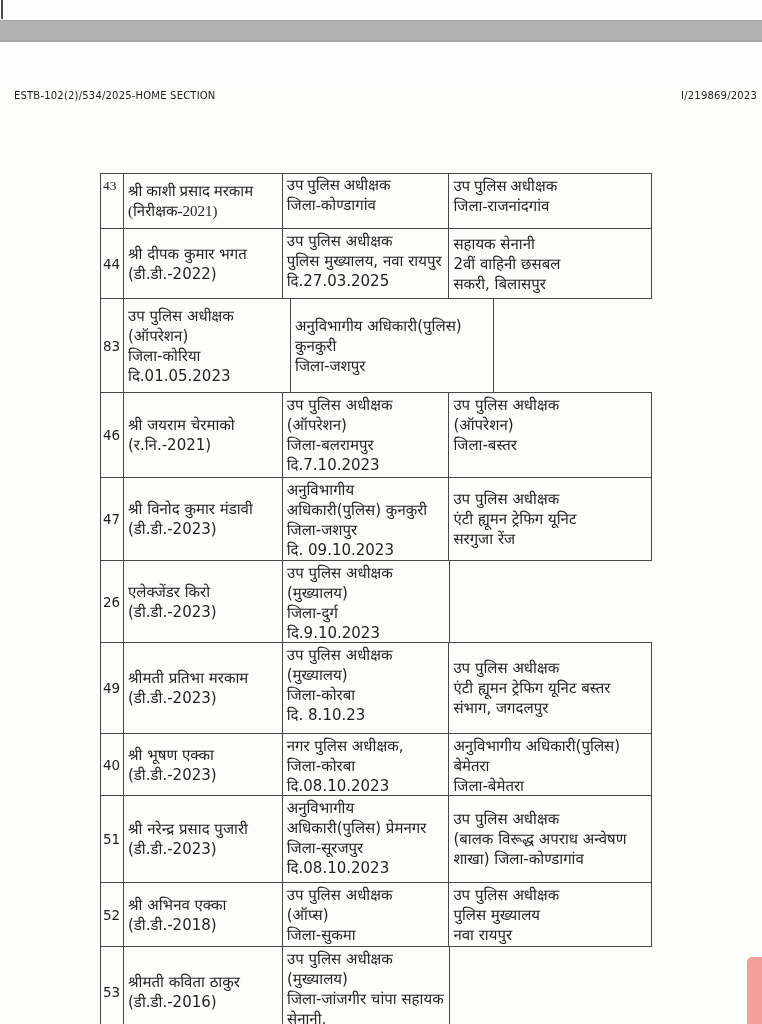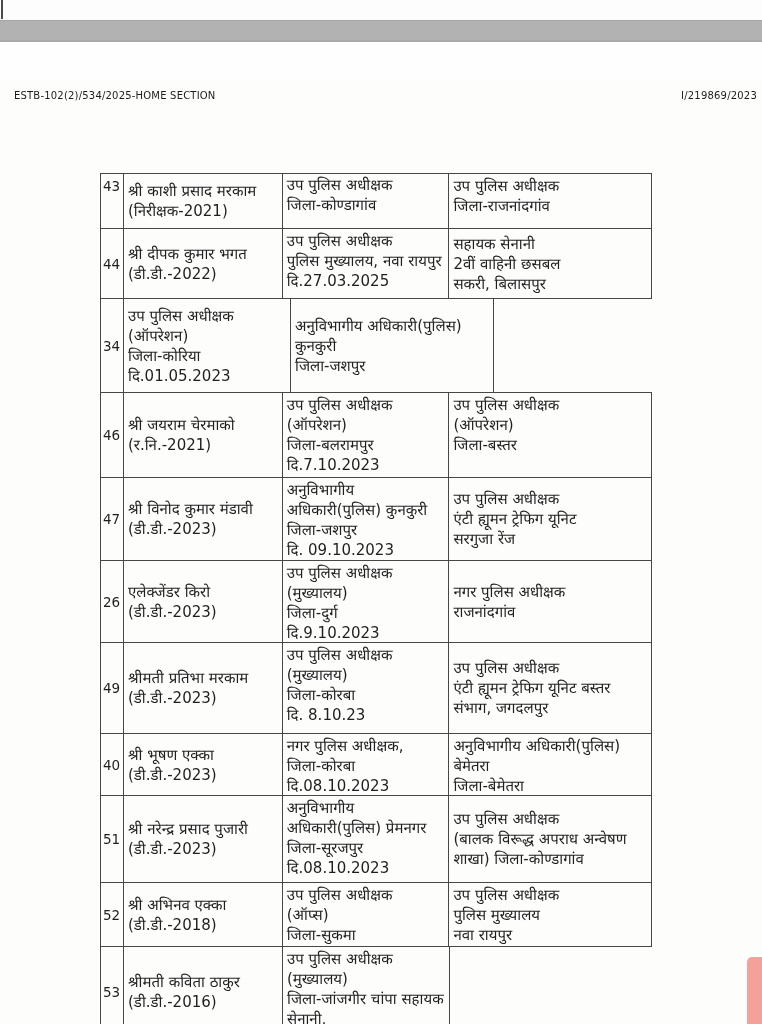--- a/index.html
+++ b/index.html
@@ -42,21 +42,21 @@
   .c.no{width:23px;padding:1px 1px 1px 2px;font-size:13.5px;align-items:center;}
   .c.name{width:159px;}
   .c.from{width:167px;}
   .c.to{width:203px;}
   .h55{height:55px;} .h70{height:70px;} .h94{height:94px;} .h85{height:85px;}
   .h83{height:83px;} .h82{height:82px;} .h91{height:91px;} .h62{height:62px;}
   .h87{height:87px;} .h64{height:64px;} .h90{height:90px;} .h60{height:60px;}
   
   .c.from.top43{display:block;padding-top:1px;}
   .c.from.top43 .ovf{display:block;position:relative;z-index:2;}
-  .row.r43{overflow:visible;}
+  .row.r43{overflow:visible;font-family:Liberation Serif, serif;}
   .c.topalign{align-items:flex-start;padding-top:2px;}
 
   .scroll-thumb{
     position:absolute;right:-5px;top:957px;width:20px;height:80px;
     background:#f5a19b;border-radius:5px;
   }
 </style>
 </head>
 <body>
 
@@ -90,21 +90,21 @@
 (डी.डी.-2022)</div>
       <div class="c from topalign">उप पुलिस अधीक्षक
 पुलिस मुख्यालय, नवा रायपुर
 दि.27.03.2025</div>
       <div class="c to">सहायक सेनानी
 2वीं वाहिनी छसबल
 सकरी, बिलासपुर</div>
     </div>
 
     <div class="row h94">
-      <div class="c no">34</div>
+      <div class="c no">83</div>
       <div class="c from">उप पुलिस अधीक्षक
 (ऑपरेशन)
 जिला-कोरिया
 दि.01.05.2023</div>
       <div class="c to">अनुविभागीय अधिकारी(पुलिस)
 कुनकुरी
 जिला-जशपुर</div>
     </div>
 
     <div class="row h85">
@@ -134,22 +134,20 @@
     </div>
 
     <div class="row h82">
       <div class="c no">26</div>
       <div class="c name">एलेक्जेंडर किरो
 (डी.डी.-2023)</div>
       <div class="c from topalign">उप पुलिस अधीक्षक
 (मुख्यालय)
 जिला-दुर्ग
 दि.9.10.2023</div>
-      <div class="c to">नगर पुलिस अधीक्षक
-राजनांदगांव</div>
     </div>
 
     <div class="row h91">
       <div class="c no">49</div>
       <div class="c name">श्रीमती प्रतिभा मरकाम
 (डी.डी.-2023)</div>
       <div class="c from topalign">उप पुलिस अधीक्षक
 (मुख्यालय)
 जिला-कोरबा
 दि. 8.10.23</div>

